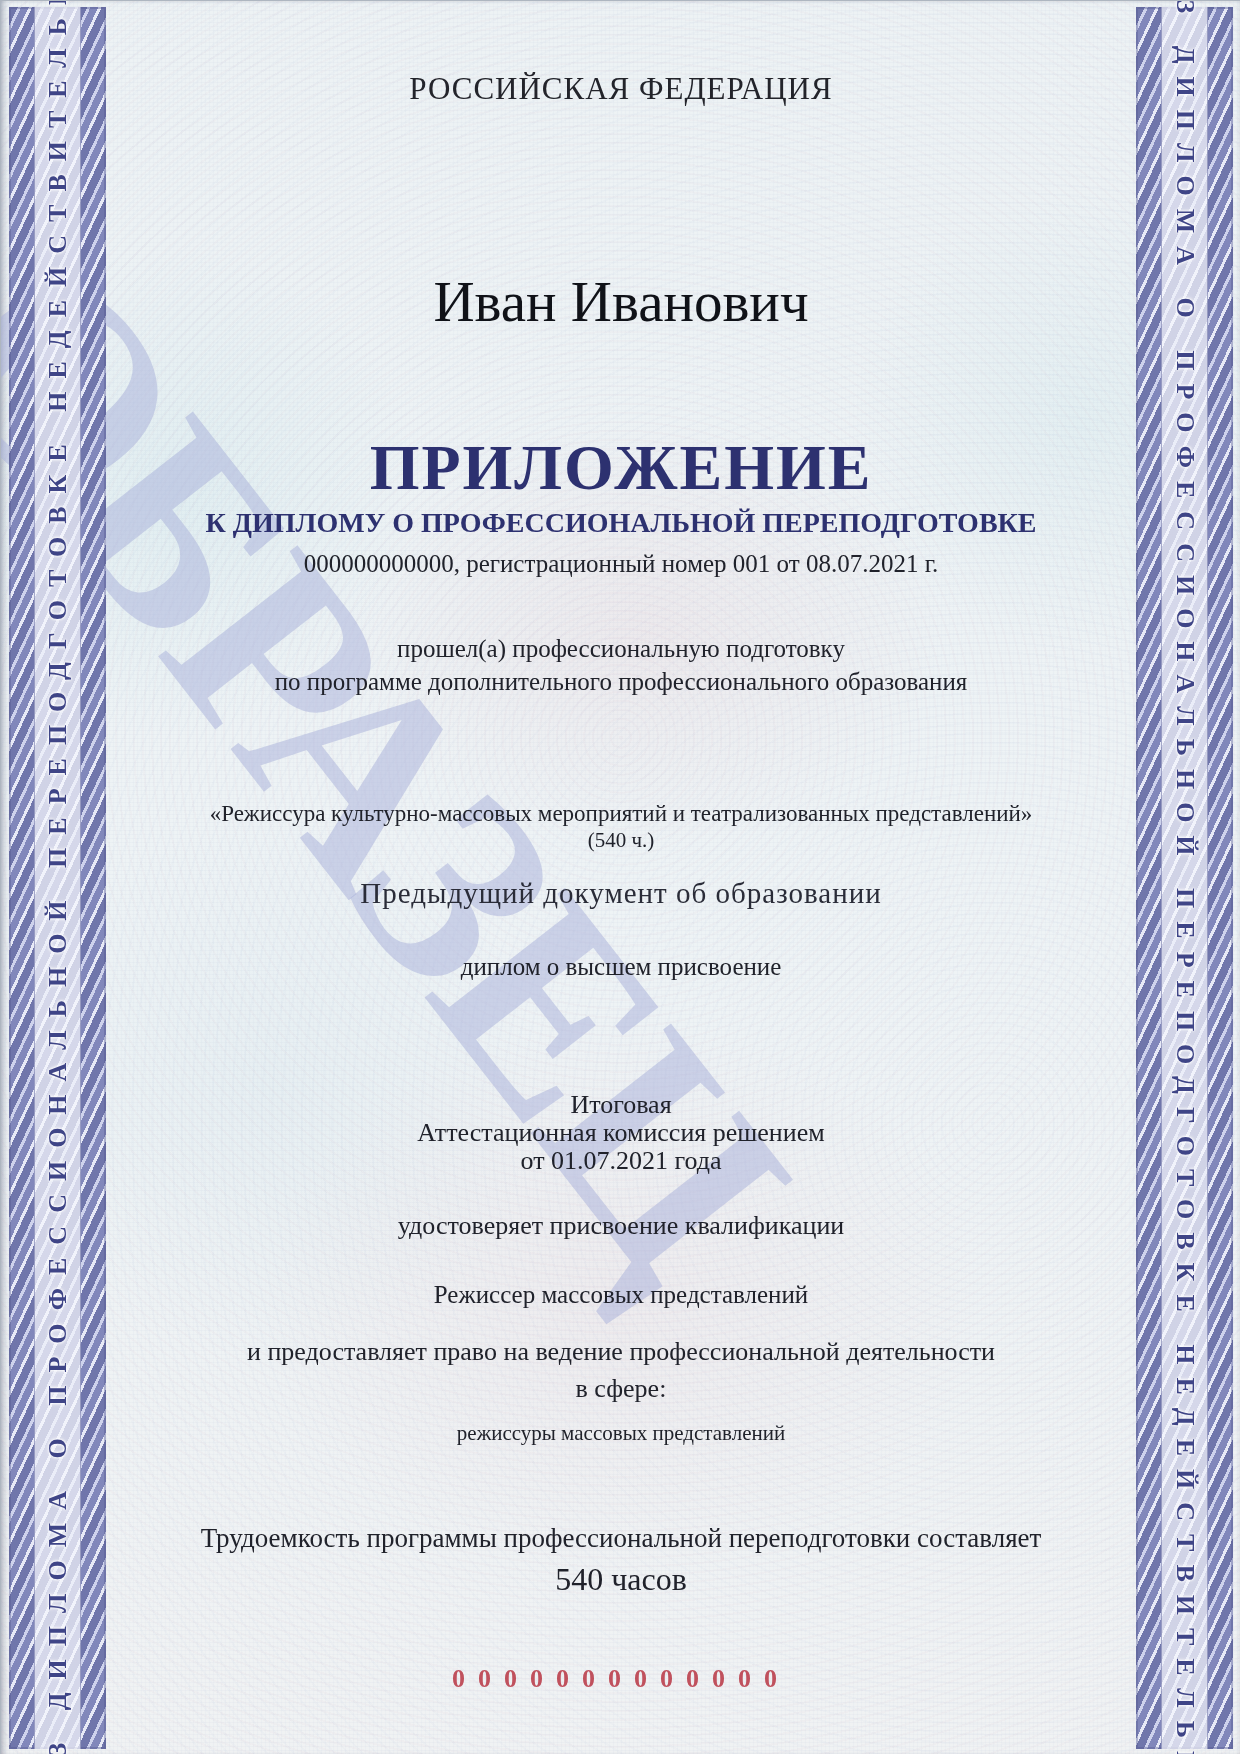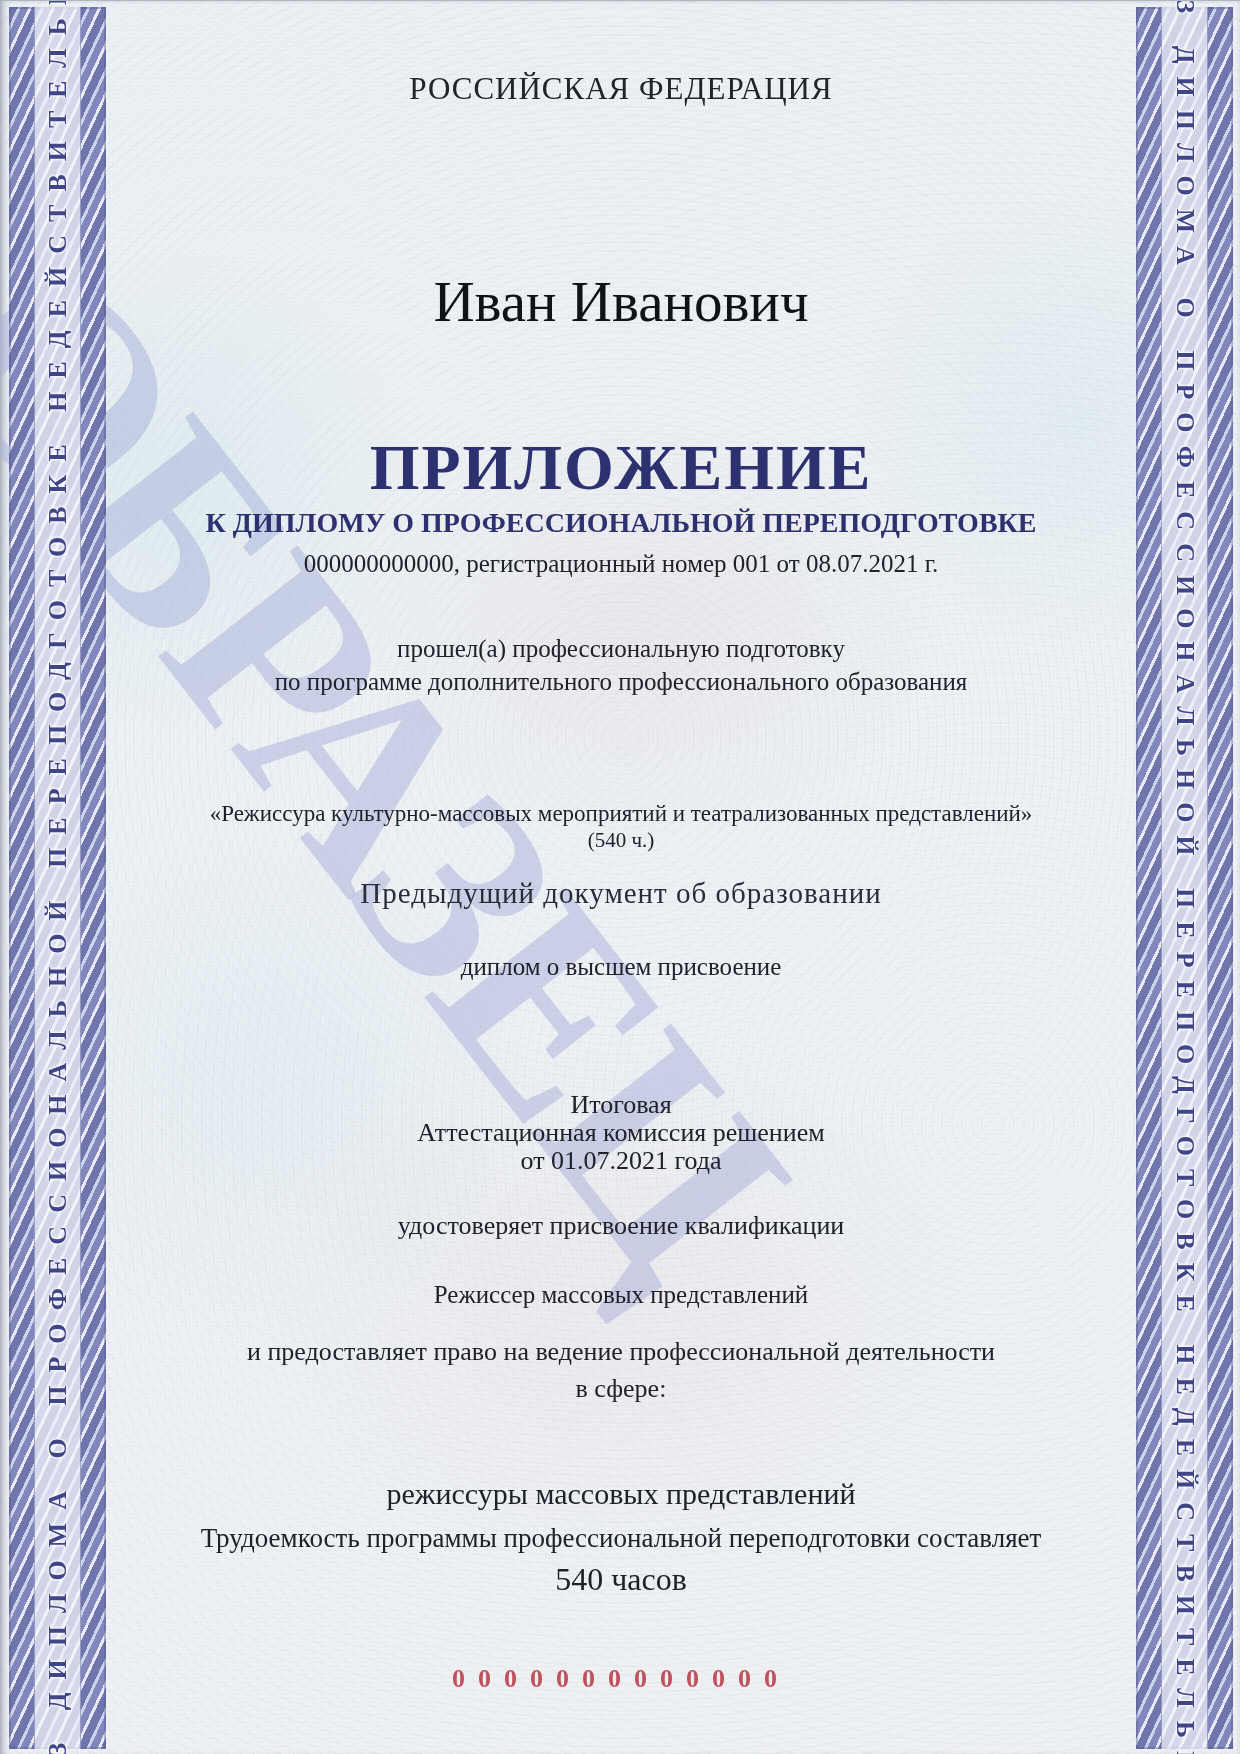--- a/index.html
+++ b/index.html
@@ -82,21 +82,21 @@
   .numberline   {top:549px; font-size:25px;}
   .training     {top:631px; font-size:25px;line-height:33px;}
   .program      {top:799px; font-size:23px;line-height:27px;}
   .program .hrs {font-size:21px;}
   .prevlabel    {top:876px; font-size:29px;color:#2a2c38;letter-spacing:1px;}
   .prevvalue    {top:952px; font-size:25px;}
   .commission   {top:1090px;font-size:26px;line-height:28px;}
   .certify      {top:1210px;font-size:26px;}
   .qualification{top:1280px;font-size:25px;}
   .rights       {top:1332px;font-size:26px;line-height:37px;}
-  .sphere       {top:1476px;font-size:30px;}
+  .sphere       {top:1420px;font-size:21px;}
   .workload     {top:1522px;font-size:27px;}
   .workhours    {top:1560px;font-size:32px;}
   .serial       {top:1663px;font-size:26px;font-weight:bold;letter-spacing:13px;color:var(--serial-red);}
 </style>
 </head>
 <body>
 
 <div class="page">
   <div class="texture"></div>
 

